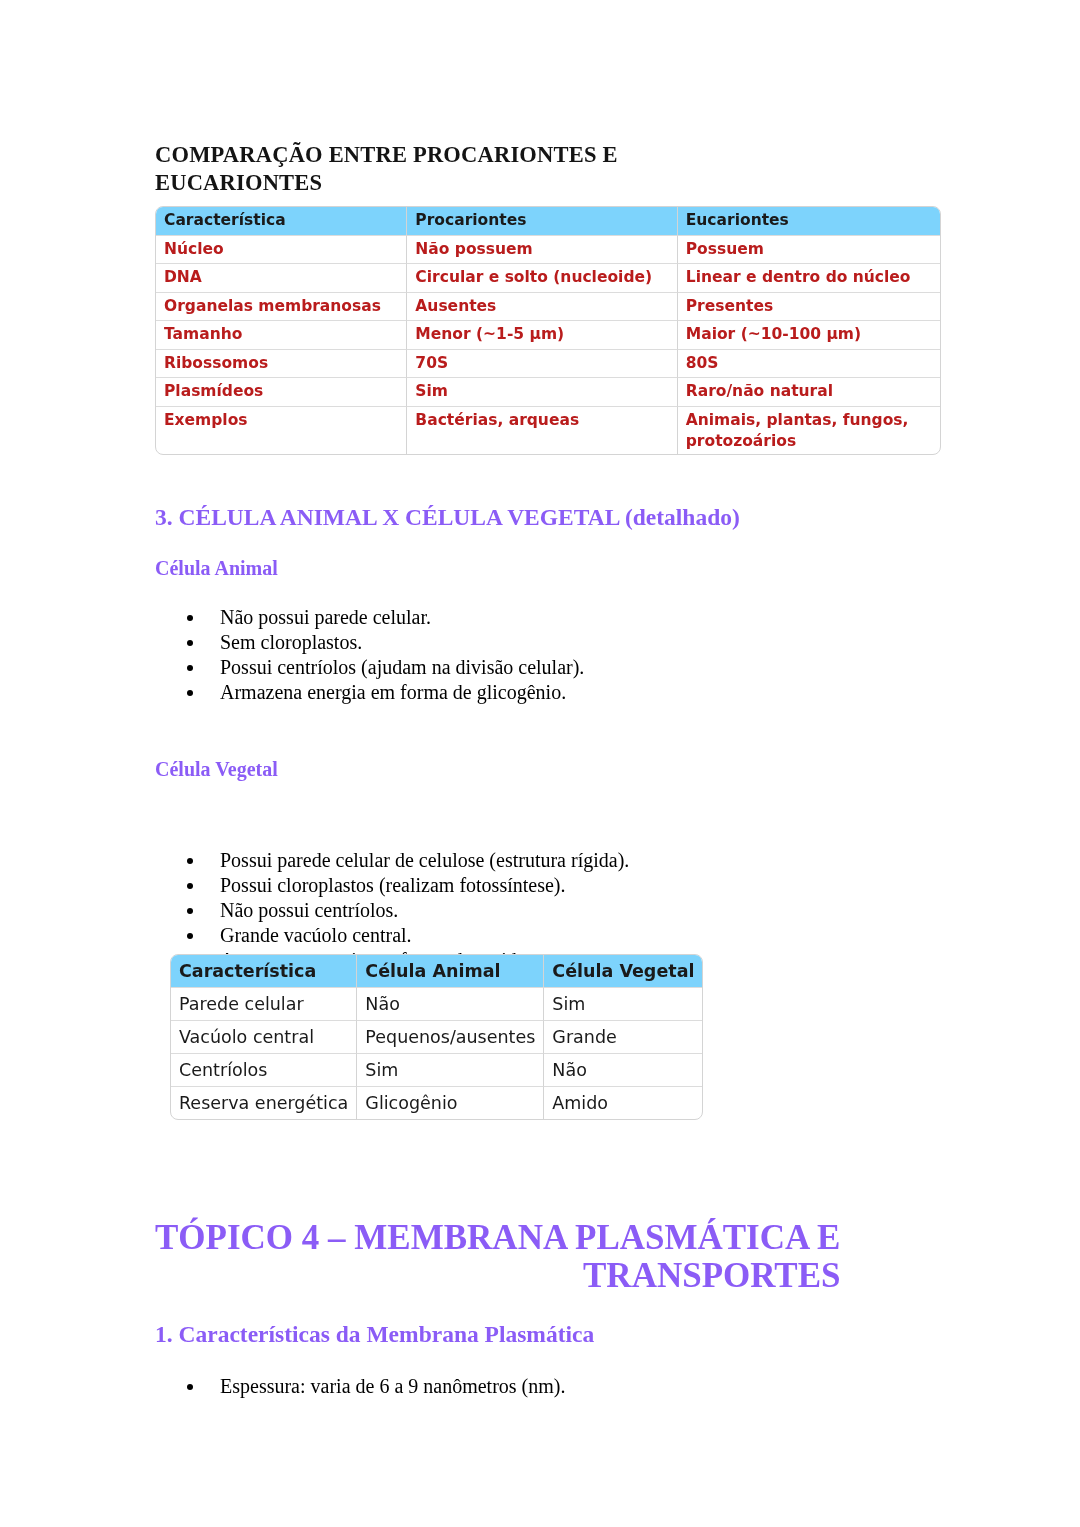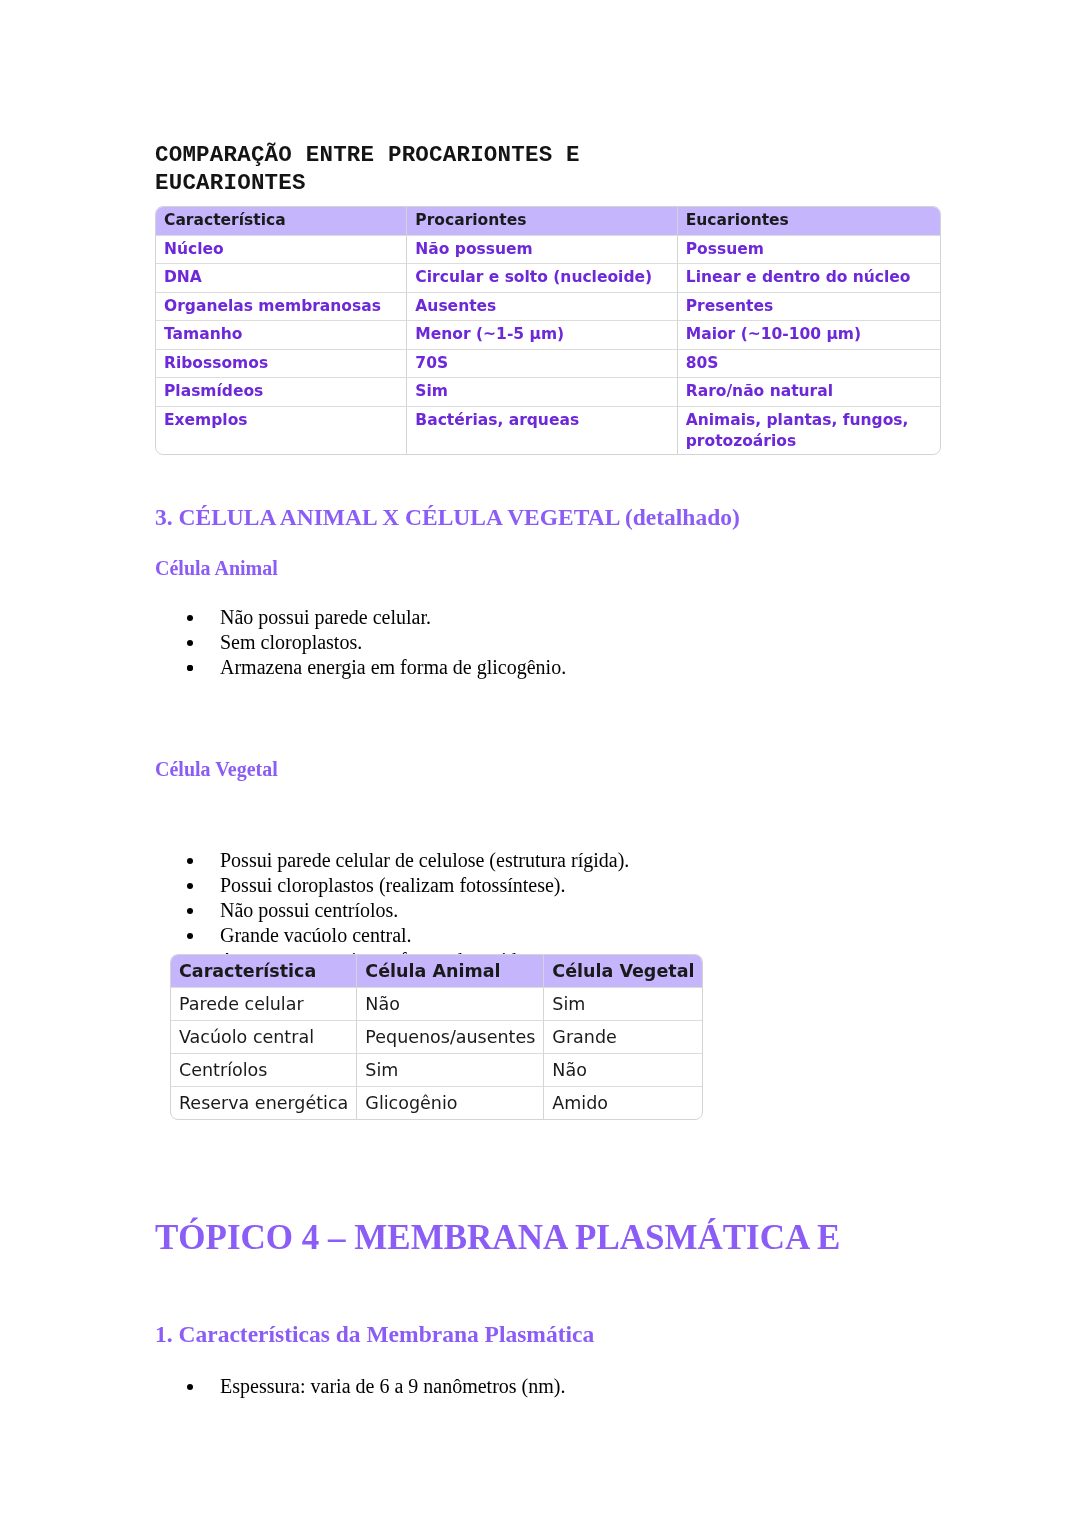--- a/index.html
+++ b/index.html
@@ -2,21 +2,21 @@
 <html><head>
   <meta charset="utf-8">
   <style>
     html, body { margin: 0; padding: 0; background: #ffffff; }
     body { width: 1080px; height: 1527px; position: relative; overflow: hidden; color: #000; }
 
     .abs { position: absolute; }
 
     
     .sans-title {
-      font-family: Liberation Mono, monospace;
+      font-family: Liberation Serif, serif;
       font-weight: bold;
       font-size: 22.5px;
       line-height: 28px;
       letter-spacing: 0.2px;
       color: #141414;
     }
 
     
     table.tbl {
       border-collapse: separate;
@@ -30,24 +30,24 @@
     table.tbl th, table.tbl td {
       text-align: left;
       vertical-align: top;
       border-right: 1.5px solid #d4d4d4;
       border-bottom: 1.5px solid #dcdcdc;
       padding: 0 8px;
       white-space: nowrap;
     }
     table.tbl th:last-child, table.tbl td:last-child { border-right: none; }
     table.tbl tr:last-child td { border-bottom: none; }
-    table.tbl thead th { background: #c4b5fd; font-weight: bold; }
+    table.tbl thead th { background: #7dd3fc; font-weight: bold; }
 
     table.t1 { font-size: 15.5px; font-weight: bold; }
-    table.t1 th, table.t1 td { height: 27.5px; line-height: 27px; font-weight: bold; color: #6d28d9; }
+    table.t1 th, table.t1 td { height: 27.5px; line-height: 27px; font-weight: bold; color: #b91c1c; }
     table.t1 thead th { color: #1a1a1a; }
     table.t1 td.wrap { white-space: normal; line-height: 21px; padding-top: 3px; padding-bottom: 2px; }
 
     table.t2 { font-size: 17.5px; }
     table.t2 th, table.t2 td { height: 32px; line-height: 32px; }
     table.t2 td { font-weight: normal; color: #1a1a1a; }
     table.t2 thead th { font-weight: bold; }
 
     
     .serif { font-family: "Liberation Serif", "DejaVu Serif", serif; color: #8b5cf6; }
@@ -128,21 +128,21 @@
     </tr>
   </tbody>
 </table>
 
 <div class="abs serif h3" style="left:155px; top:503px;">3. CÉLULA ANIMAL X CÉLULA VEGETAL (detalhado)</div>
 
 <div class="abs serif h4" style="left:155px; top:556px;">Célula Animal</div>
 <ul class="abs bul" style="left:155px; top:605px;">
   <li><span class="dot"></span><span>Não possui parede celular.</span></li>
   <li><span class="dot"></span><span>Sem cloroplastos.</span></li>
-  <li><span class="dot"></span></li>
+  <li><span class="dot"></span><span>Possui centríolos (ajudam na divisão celular).</span></li>
   <li><span class="dot"></span><span>Armazena energia em forma de glicogênio.</span></li>
 </ul>
 
 <div class="abs serif h4" style="left:155px; top:757px;">Célula Vegetal</div>
 <ul class="abs bul" style="left:155px; top:848px;">
   <li><span class="dot"></span><span>Possui parede celular de celulose (estrutura rígida).</span></li>
   <li><span class="dot"></span><span>Possui cloroplastos (realizam fotossíntese).</span></li>
   <li><span class="dot"></span><span>Não possui centríolos.</span></li>
   <li><span class="dot"></span><span>Grande vacúolo central.</span></li>
   <li><span class="dot"></span><span>Armazena energia em forma de amido.</span></li>
@@ -180,19 +180,20 @@
     <tr>
       <td>Reserva energética</td>
       <td>Glicogênio</td>
       <td>Amido</td>
     </tr>
   </tbody>
 </table>
 
 <div class="abs serif h1" style="left:155px; top:1219px;">
   <div>TÓPICO 4 – MEMBRANA PLASMÁTICA E</div>
+  <div>TRANSPORTES</div>
 </div>
 
 <div class="abs serif h2" style="left:155px; top:1320px;">1. Características da Membrana Plasmática</div>
 
 <ul class="abs bul" style="left:155px; top:1374px;">
   <li><span class="dot"></span><span>Espessura: varia de 6 a 9 nanômetros (nm).</span></li>
 </ul>
 
 </body></html>

